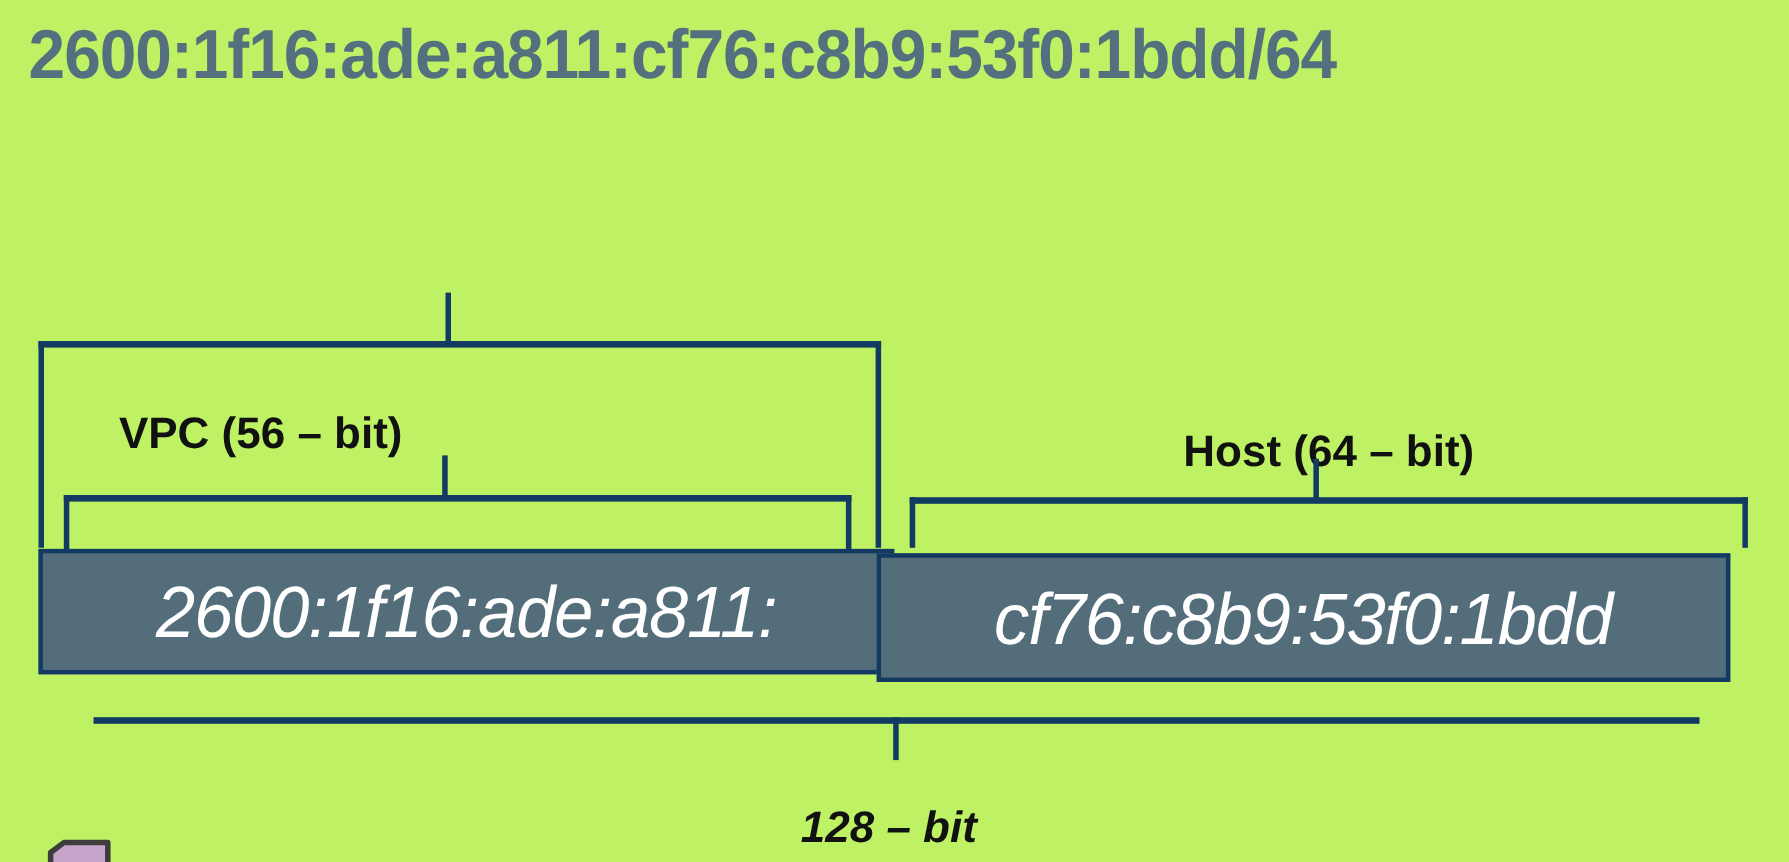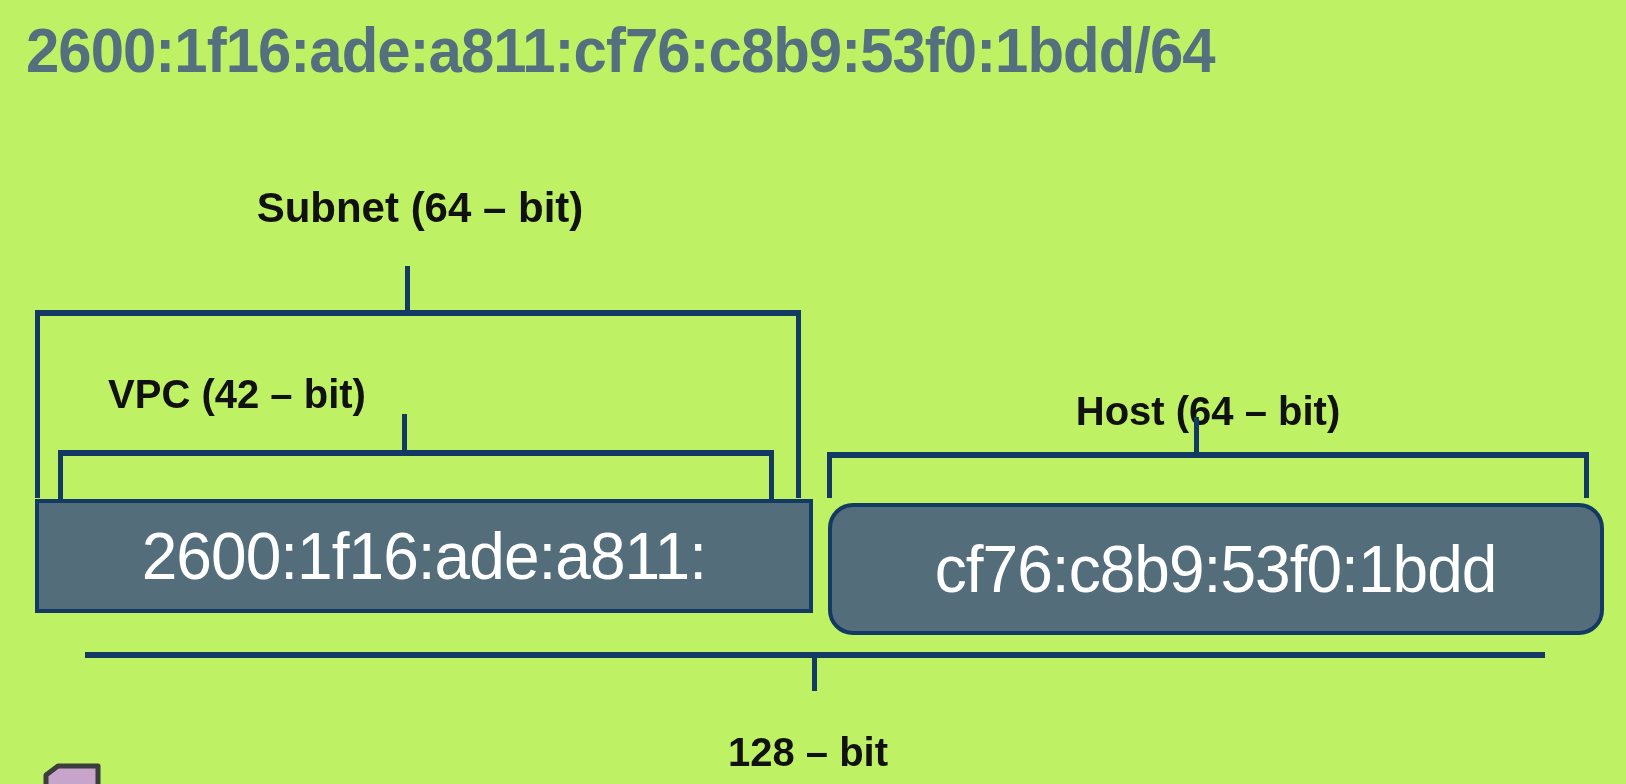--- a/index.html
+++ b/index.html
@@ -30,21 +30,21 @@
   .seg-label {
     position: absolute;
     font-weight: bold;
     color: var(--label-text, #111111);
     text-align: center;
     white-space: nowrap;
   }
   .subnet-label { left: 220px; top: 184px; width: 400px; font-size: 42px; }
   .vpc-label    { left: 37px;  top: 372px; width: 400px; font-size: 40px; }
   .host-label   { left: 1008px;top: 389px; width: 400px; font-size: 40px; }
-  .total-label  { left: 608px; top: 730px; width: 400px; font-size: 40px; }
+  .total-label  { left: 608px; top: 730px; width: 400px; font-size: 40px; font-style: italic; }
   .tick {
     position: absolute;
     width: 5px;
     background: var(--bracket-navy, #123a63);
   }
   .tick-subnet { left: 405px; top: 266px; height: 46px; }
   .tick-vpc    { left: 402px; top: 414px; height: 38px; }
   .tick-host   { left: 1194px; top: 417px; height: 37px; }
   .tick-total  { left: 812px; top: 652px; height: 39px; }
   .bracket {
@@ -58,31 +58,32 @@
   .bracket-vpc    { left: 58px; top: 450px; width: 716px; height: 50px; }
   .bracket-host   { left: 827px; top: 452px; width: 762px; height: 46px; }
   .addr-box {
     position: absolute;
     background: var(--box-fill, #546d7b);
     border: 4px solid var(--bracket-navy, #123a63);
     box-sizing: border-box;
     display: flex;
     align-items: center;
     justify-content: center;
+    font-style: italic;
   }
   .addr-box .addr-text {
     color: var(--box-text, #ffffff);
     font-size: 66px;
     font-weight: 400;
     letter-spacing: -1px;
     transform: scaleX(0.97);
     white-space: nowrap;
   }
   .box-subnet { left: 35px;  top: 499px; width: 778px; height: 114px; }
-  .box-host   { left: 828px; top: 503px; width: 776px; height: 132px; border-radius: 25px; }
+  .box-host   { left: 797px; top: 503px; width: 776px; height: 117px; }
   .full-width-line {
     position: absolute;
     left: 85px;
     top: 652px;
     width: 1460px;
     height: 6px;
     background: var(--bracket-navy, #123a63);
   }
   .corner-icon {
     position: absolute;
@@ -90,25 +91,24 @@
     top: 762px;
   }
 </style>
 </head>
 <body>
 
 <div class="canvas">
 
   <div class="title">2600:1f16:ade:a811:cf76:c8b9:53f0:1bdd/64</div>
 
-  <div class="seg-label subnet-label">Subnet (64 – bit)</div>
   <div class="tick tick-subnet"></div>
   <div class="bracket bracket-subnet"></div>
 
-  <div class="seg-label vpc-label">VPC (42 – bit)</div>
+  <div class="seg-label vpc-label">VPC (56 – bit)</div>
   <div class="tick tick-vpc"></div>
   <div class="bracket bracket-vpc"></div>
 
   <div class="seg-label host-label">Host (64 – bit)</div>
   <div class="tick tick-host"></div>
   <div class="bracket bracket-host"></div>
 
   <div class="addr-box box-subnet">
     <span class="addr-text">2600:1f16:ade:a811:</span>
   </div>

